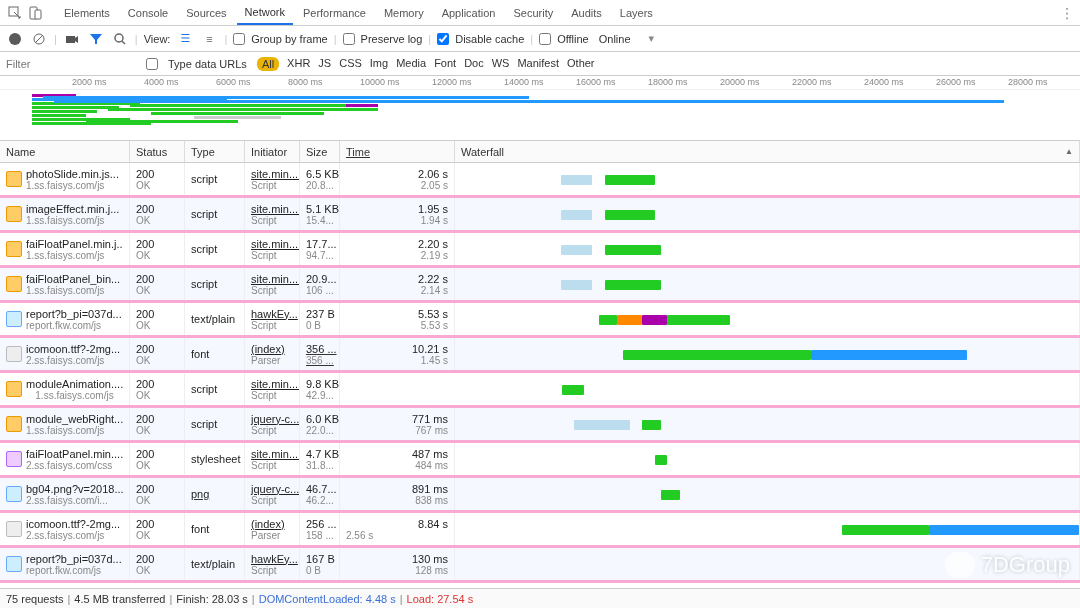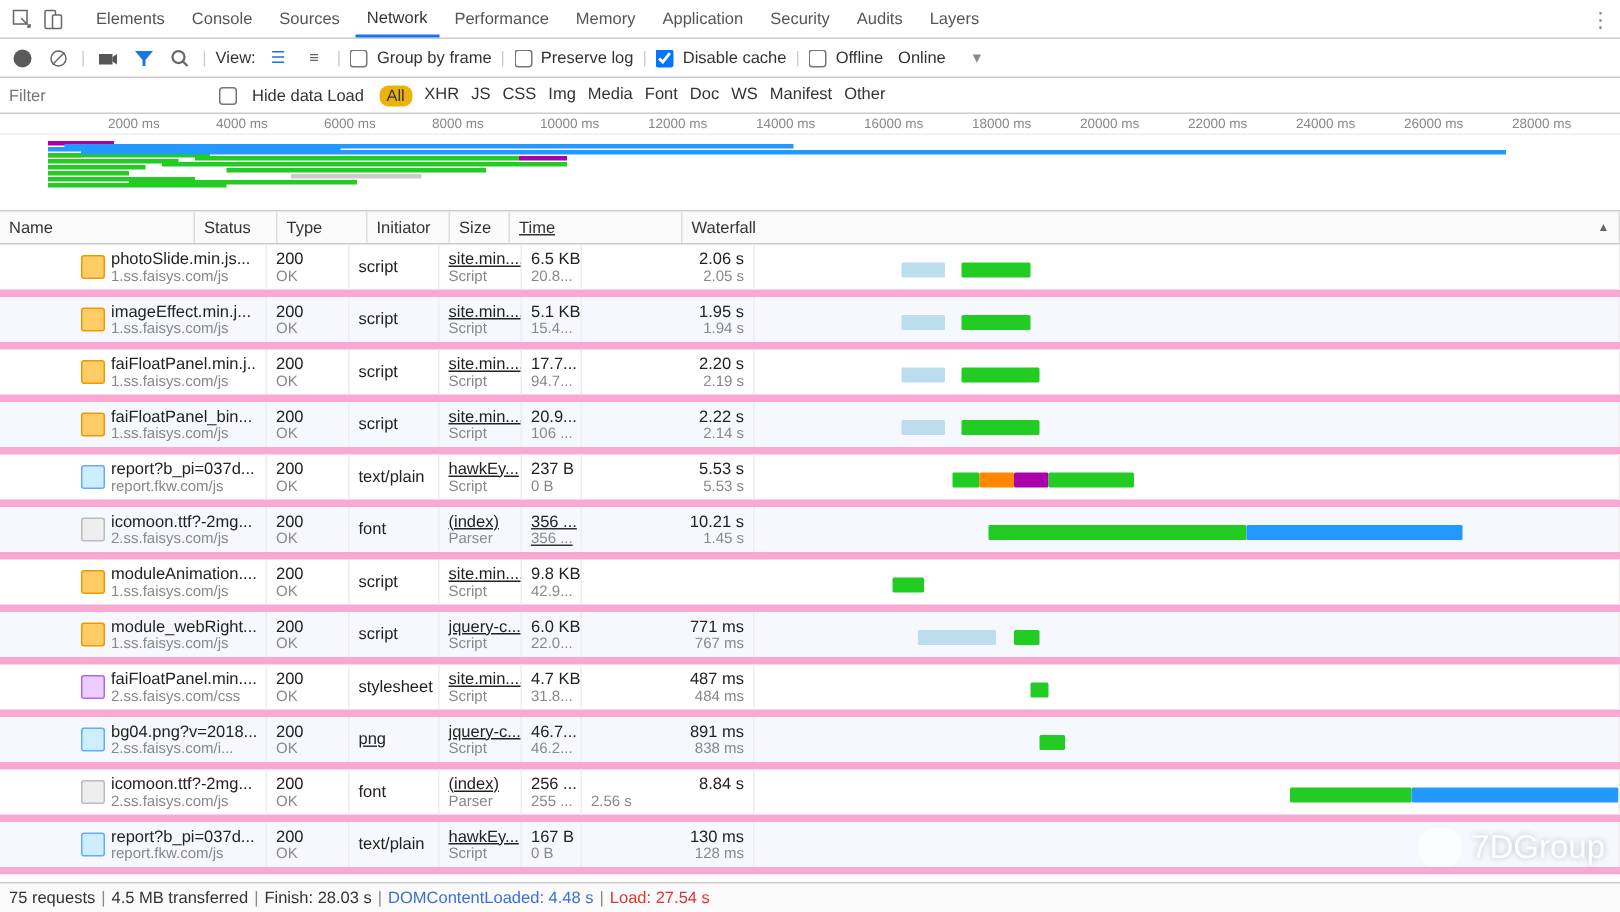--- a/index.html
+++ b/index.html
@@ -19,21 +19,21 @@
 .type-filters { display:flex; gap:8px; }
 .type-filters span { cursor:pointer; font-size:11px; color:#333; }
 .overview { height:65px; border-bottom:1px solid #ccc; position:relative; background:#fff; }
 .ticks { display:flex; height:14px; border-bottom:1px solid #eee; position:relative; }
 .tick { position:absolute; font-size:9px; color:#888; top:1px; }
 .ov-bars { position:relative; height:50px; padding:2px 0; }
 .ovbar { position:absolute; height:3px; }
 .table-head { height:22px; border-bottom:1px solid #ccc; display:flex; background:#fafafa; }
 .th { border-right:1px solid #ddd; padding:4px 6px; font-size:11px; color:#333; display:flex; align-items:center; }
 .rows { overflow:hidden; }
-.row { height:35px; border-bottom:5px solid #f9a8d4; display:flex;padding-left:48px; }
+.row { height:35px; border-bottom:3px solid #f9a8d4; display:flex; }
 .row:nth-child(even){ background:#f5f9ff; }
 .td { border-right:1px solid #eee; padding:2px 6px; font-size:11px; overflow:hidden; white-space:nowrap; text-overflow:ellipsis; display:flex; flex-direction:column; justify-content:center; }
 .cell-main { color:#222; }
 .cell-sub { color:#888; font-size:10px; }
 .initiator-link { color:#222; text-decoration:underline; }
 .file-ico { width:16px; height:16px; background:#fc6; border:1px solid #e90; margin-right:4px; flex-shrink:0; border-radius:2px; }
 .file-ico.img { background:#cef; border-color:#6af; }
 .file-ico.css { background:#ecf; border-color:#a6f; }
 .file-ico.font { background:#eee; border-color:#bbb; }
 .name-wrap { display:flex; align-items:center; min-width:0; }
@@ -124,21 +124,21 @@
   <span style="color:#ccc">|</span>
   <input type="checkbox" class="cb" style="">
   <span class="label">Offline</span>
   <span class="label" style="margin-left:4px">Online</span>
   <span style="margin-left:12px;color:#888">▾</span>
 </div>
 
 <div class="filterbar">
   <input class="filter-input" placeholder="Filter" style="">
   <input type="checkbox" class="cb" style="">
-  <span class="label">Hide data Load</span>
+  <span class="label">Type data URLs</span>
   <div class="type-filters" id="typeFilters">
       <span class="pill">All</span>
       <span>XHR</span>
       <span>JS</span>
       <span>CSS</span>
       <span>Img</span>
       <span>Media</span>
       <span>Font</span>
       <span>Doc</span>
       <span>WS</span>
@@ -395,21 +395,21 @@
       <div class="td" style="width: 115px;">
         <div class="cell-main" style="text-align:right">10.21 s</div>
         <div class="cell-sub" style="text-align:right">1.45 s</div>
       </div>
       <div class="td wf-cell" style="width: 625px; flex: 1 1 0%;">
         <div class="wf-bar" style="left: 27%; width: 30%; background: rgb(34, 204, 34);"></div>
         <div class="wf-bar" style="left: 57%; width: 25%; background: rgb(34, 153, 255);"></div>
       </div>
     </div>
     <div class="row">
-      <div class="td" style="width: 130px;">
+      <div class="td" style="width: 130px; text-align: center;">
         <div class="name-wrap">
           <span class="file-ico js"></span>
           <div class="name-text">
             <div class="cell-main">moduleAnimation....</div>
             <div class="cell-sub">1.ss.faisys.com/js</div>
           </div>
         </div>
       </div>
       <div class="td" style="width: 55px;">
         <div class="cell-main">200</div>
@@ -546,21 +546,21 @@
       </div>
       <div class="td" style="width: 60px;">
         <div class="cell-main">font</div>
       </div>
       <div class="td" style="width: 55px;">
         <div class="cell-main initiator-link">(index)</div>
         <div class="cell-sub">Parser</div>
       </div>
       <div class="td" style="width: 40px;">
         <div class="cell-main">256 ...</div>
-        <div class="cell-sub">255 ...</div>
+        <div class="cell-sub">158 ...</div>
       </div>
       <div class="td" style="width: 115px;">
         <div class="cell-main" style="text-align:right">8.84 s</div>
         <div class="cell-sub" style="text-align:left">2.56 s</div>
       </div>
       <div class="td wf-cell" style="width: 625px; flex: 1 1 0%;">
         <div class="wf-bar" style="left: 62%; width: 14%; background: rgb(34, 204, 34);"></div>
         <div class="wf-bar" style="left: 76%; width: 24%; background: rgb(34, 153, 255);"></div>
       </div>
     </div>

